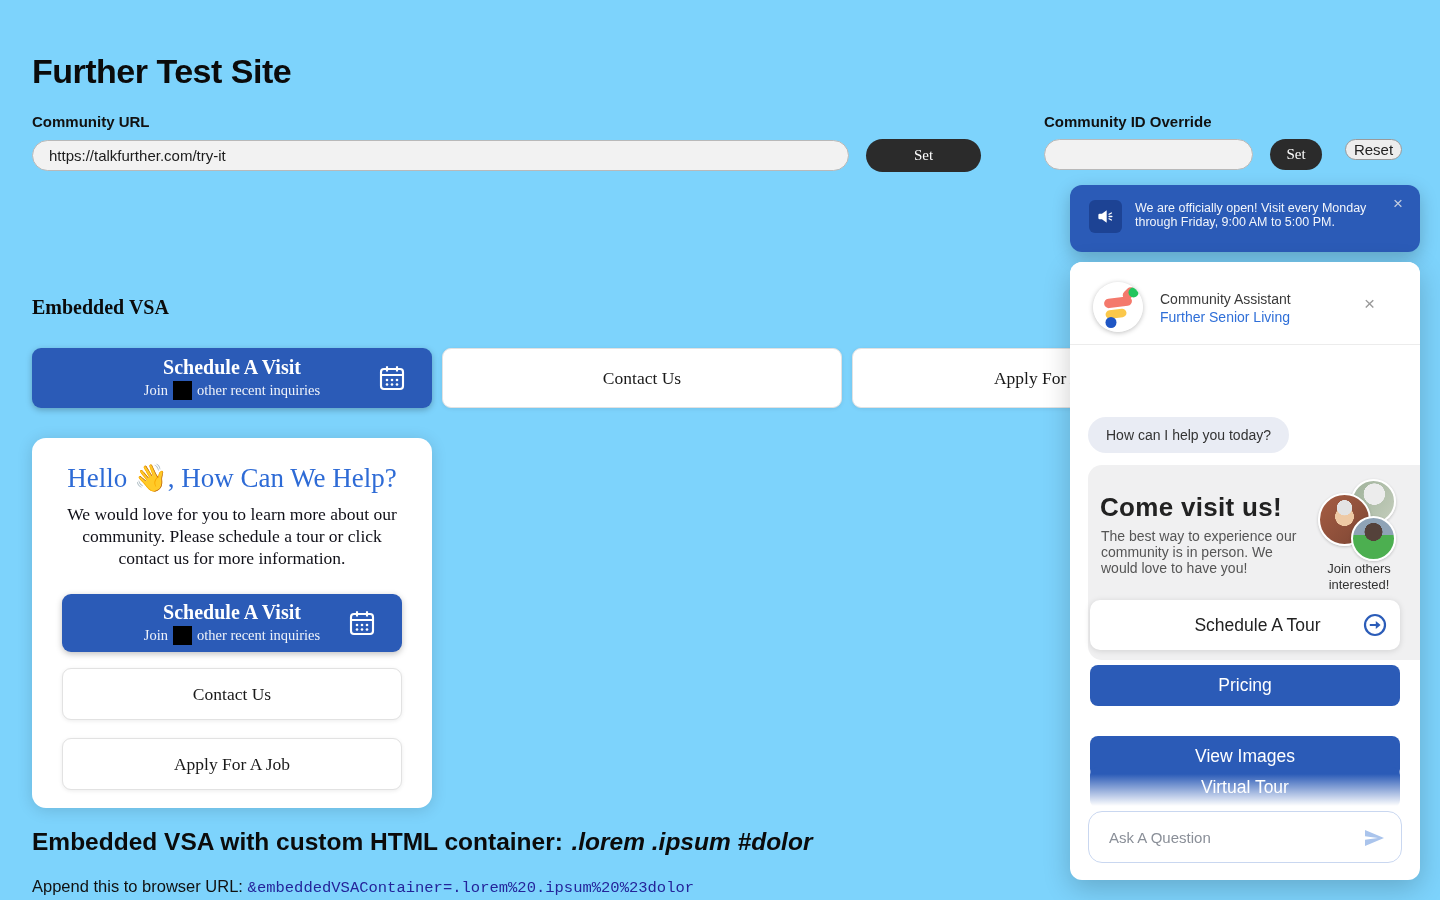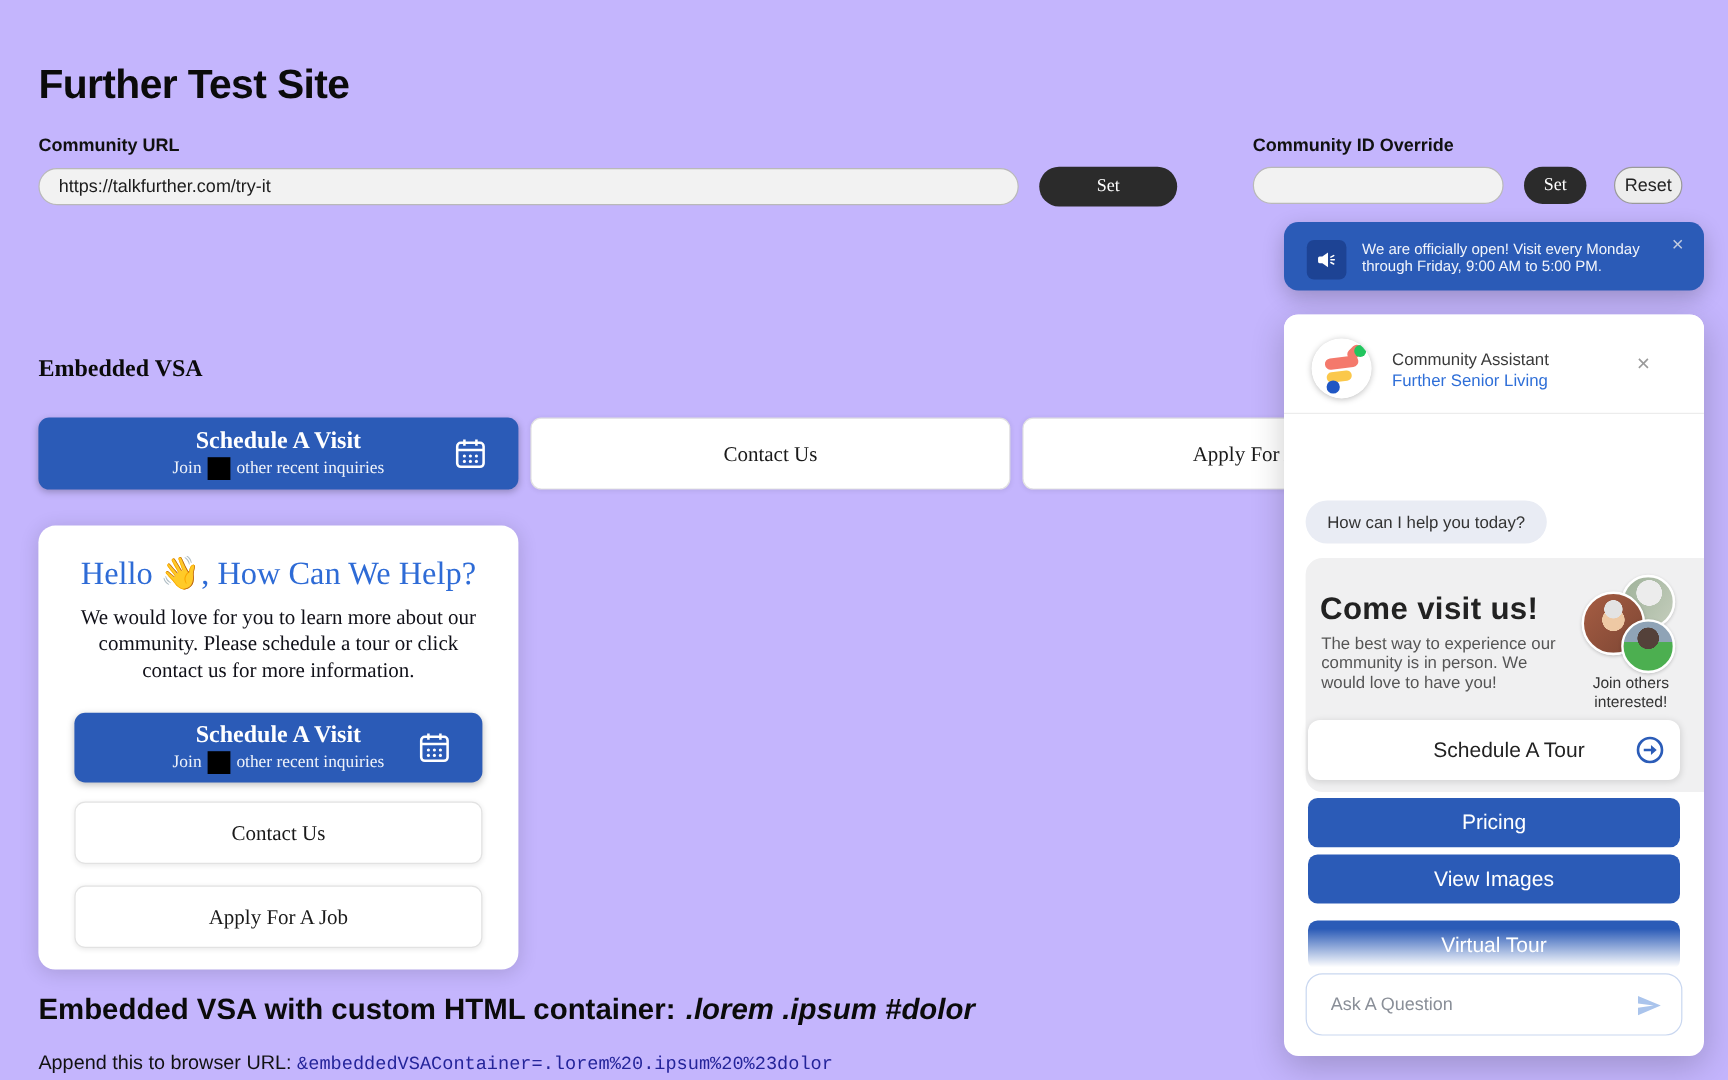--- a/index.html
+++ b/index.html
@@ -1,17 +1,17 @@
 <!DOCTYPE html>
 <html><head>
 <meta charset="utf-8">
 <style>
   * { margin:0; padding:0; box-sizing:border-box; }
   html,body { width:1440px; height:900px; background:#fff; font-family:"Liberation Sans", sans-serif; overflow:hidden; }
-  .page { position:relative; width:1440px; height:900px; background:#c4b5fd; }
+  .page { position:relative; width:1440px; height:900px; background:#7dd3fc; }
   .abs { position:absolute; }
 
   
   .title { left:32px; top:52px; font-size:34px; font-weight:800; color:#0b0b0b; letter-spacing:-0.5px; }
   .field-label { font-size:15px; font-weight:700; color:#111; }
   .pill-input { background:#f2f2f2; border:1px solid #b9b9b9; border-radius:16px; font-size:15px; color:#1c1c1c; padding:0 16px; outline:none; }
   .dark-btn { background:#2b2b2b; color:#fff; border:none; border-radius:17px; font-size:15px; cursor:pointer; font-family:Liberation Serif, serif; }
   .light-btn { background:#ededed; color:#222; border:1px solid #9a9a9a; border-radius:16px; font-size:15px; cursor:pointer; font-family:"Liberation Sans",sans-serif; }
 
   .h2 { font-size:20px; font-weight:800; color:#0b0b0b;font-family:Liberation Serif, serif; }
@@ -27,21 +27,21 @@
   .hello-card { left:32px; top:438px; width:400px; height:370px; background:#fff; border-radius:14px; box-shadow:0 2px 16px rgba(0,0,0,.14); }
   .hello-h { position:absolute; left:0; top:24px; width:100%; text-align:center; font-family:"Liberation Serif",serif; font-size:27px; color:#2e6bd6; }
   .hello-p { position:absolute; left:24px; top:65px; width:352px; text-align:center; font-family:"Liberation Serif",serif; font-size:17.5px; line-height:1.26; color:#101018; }
 
   .h2-custom { left:32px; top:828px; font-size:24.5px; font-weight:800; color:#0b0b0b; }
   .h2-custom .code-it { font-style:italic; margin-left:.35em; }
   .append-line { left:32px; top:877px; font-size:16.5px; color:#111; }
   .append-line .mono { font-family:"Liberation Mono","DejaVu Sans Mono",monospace; font-size:15.5px; color:#24249a; margin-left:.3em; }
 
   
-  .banner { left:1070px; top:185px; width:350px; height:57px; background:#2b5bb7; border-radius:12px; box-shadow:0 6px 18px rgba(0,0,0,.22); color:#fff; }
+  .banner { left:1070px; top:185px; width:350px; height:67px; background:#2b5bb7; border-radius:12px; box-shadow:0 6px 18px rgba(0,0,0,.22); color:#fff; }
   .banner-ic { position:absolute; left:19px; top:15px; width:33px; height:33px; background:#1d4394; border-radius:6px; display:flex; align-items:center; justify-content:center; }
   .banner-tx { position:absolute; left:65px; top:16px; width:250px; font-size:12.5px; line-height:1.15; color:#f2f5fb; }
   .banner-x { position:absolute; right:17px; top:10px; font-size:17px; color:#c3cde0; cursor:pointer; line-height:1; }
 
   
   .widget { left:1070px; top:262px; width:350px; height:618px; background:#fff; border-radius:12px; box-shadow:0 8px 28px rgba(0,0,0,.20); overflow:hidden; }
   .w-head { position:absolute; left:0; top:0; width:100%; height:83px; border-bottom:1px solid #ececec; background:#fff; }
   .w-avatar { position:absolute; left:23px; top:20px; width:50px; height:50px; border-radius:50%; overflow:hidden; box-shadow:0 1px 5px rgba(0,0,0,.25); background:#fff; }
   .w-title { position:absolute; left:90px; top:29px; font-size:14px; color:#3a3a3a; }
   .w-link { position:absolute; left:90px; top:47px; font-size:14px; color:#2f6fd8; cursor:pointer; }
@@ -74,21 +74,21 @@
 
   <div class="abs title">Further Test Site</div>
 
   <div class="abs field-label" style="left:32px; top:113px;">Community URL</div>
   <input class="abs pill-input" style="left: 32px; top: 140px; width: 817px; height: 31px;" value="https://talkfurther.com/try-it">
   <button class="abs dark-btn" style="left:866px; top:139px; width:115px; height:33px;">Set</button>
 
   <div class="abs field-label" style="left:1044px; top:113px;">Community ID Override</div>
   <input class="abs pill-input" style="left: 1044px; top: 139px; width: 209px; height: 31px;" value="">
   <button class="abs dark-btn" style="left:1270px; top:139px; width:52px; height:31px;">Set</button>
-  <button class="abs light-btn" style="left:1345px; top:139px; width:57px; height:31px;">Reset</button>
+  <button class="abs light-btn" style="left:1345px; top:139px; width:57px; height:21px;">Reset</button>
 
   <div class="abs h2" style="left:32px; top:296px;">Embedded VSA</div>
 
   <div class="abs vsa-btn vsa-blue" style="left:32px; top:348px; width:400px; height:60px;">
     <span class="bt">Schedule A Visit</span>
     <span class="bs">
         <span>Join</span>
         <span class="redact"></span>
         <span>other recent inquiries</span>
       </span>
@@ -184,21 +184,21 @@
       <button class="tour-btn">
         <span>Schedule A Tour</span>
         <svg class="tour-ic" viewBox="0 0 24 24">
           <circle cx="12" cy="12" r="10" fill="none" stroke="#2b5cb8" stroke-width="2.2"></circle>
           <path d="M6.8 10.9h6v-3l4.8 4.1-4.8 4.1v-3h-6z" fill="#2b5cb8"></path>
         </svg>
       </button>
     </div>
 
     <button class="qa-btn" style="top:403px;">Pricing</button>
-    <button class="qa-btn" style="top:450px;">View Images</button>
+    <button class="qa-btn" style="top:474px;">View Images</button>
     <button class="qa-btn" style="top:505px;">Virtual Tour</button>
     <div class="fade"></div>
 
     <div class="ask-wrap">
       <input class="ask-input" placeholder="Ask A Question" style="">
       <svg class="send-ic" viewBox="0 0 24 24">
         <path d="M3 20l19-8L3 4v6.2l13 1.8-13 1.8z" fill="#aac4ec"></path>
       </svg>
     </div>
   </div>

